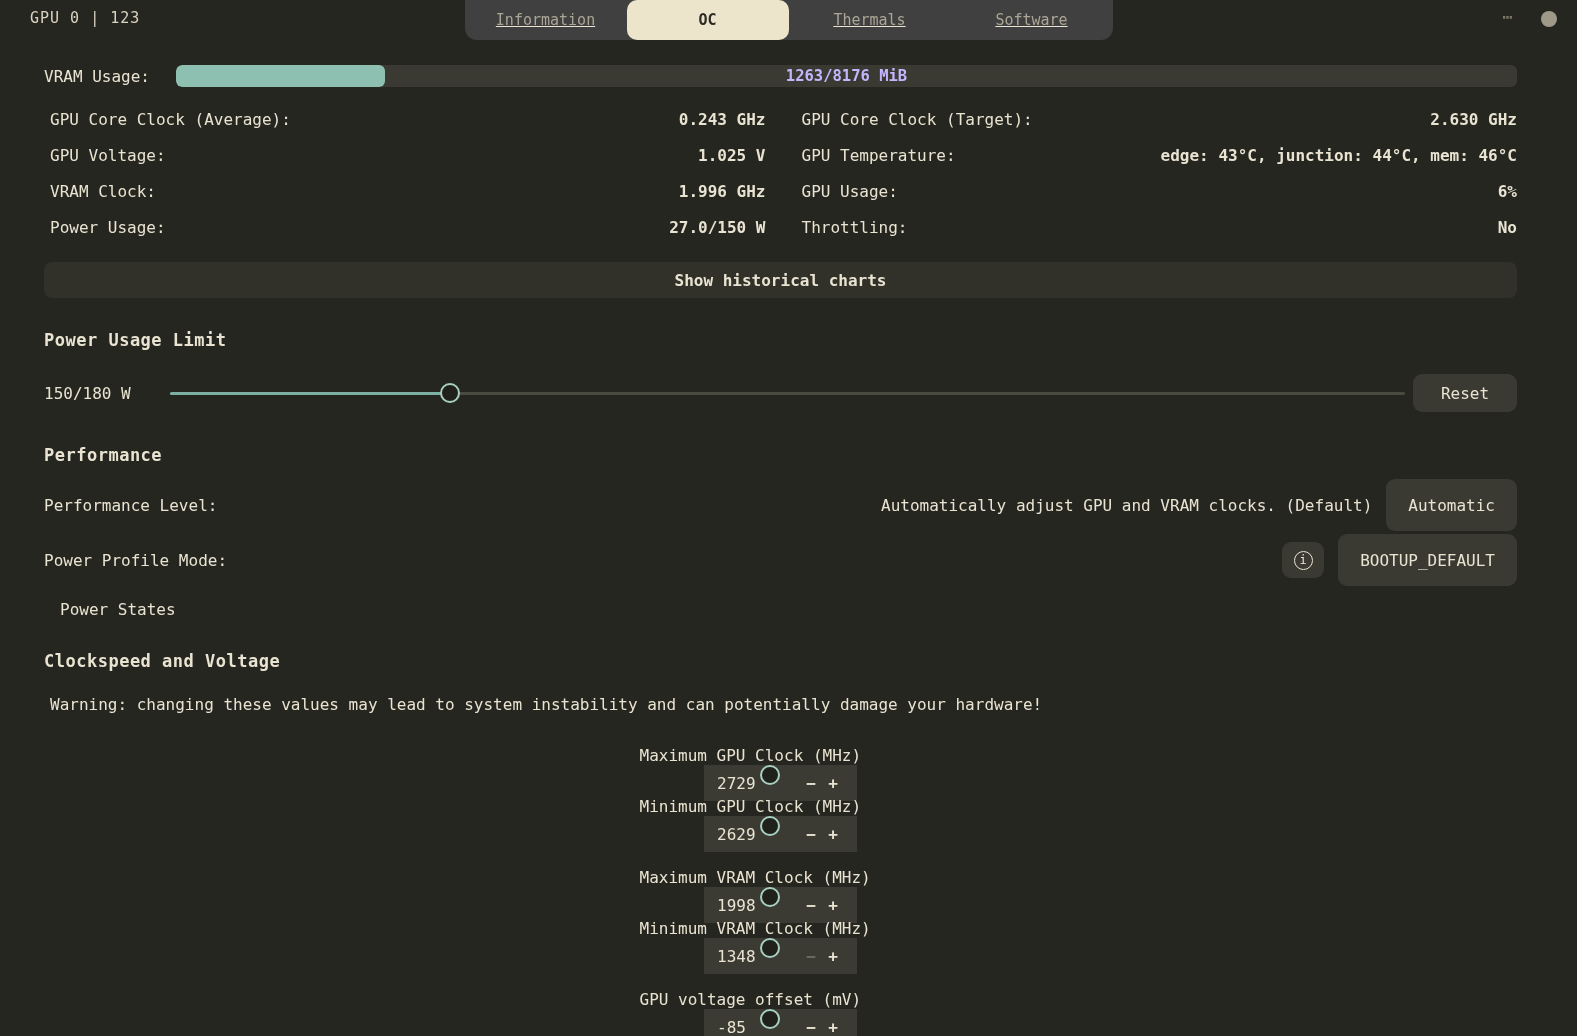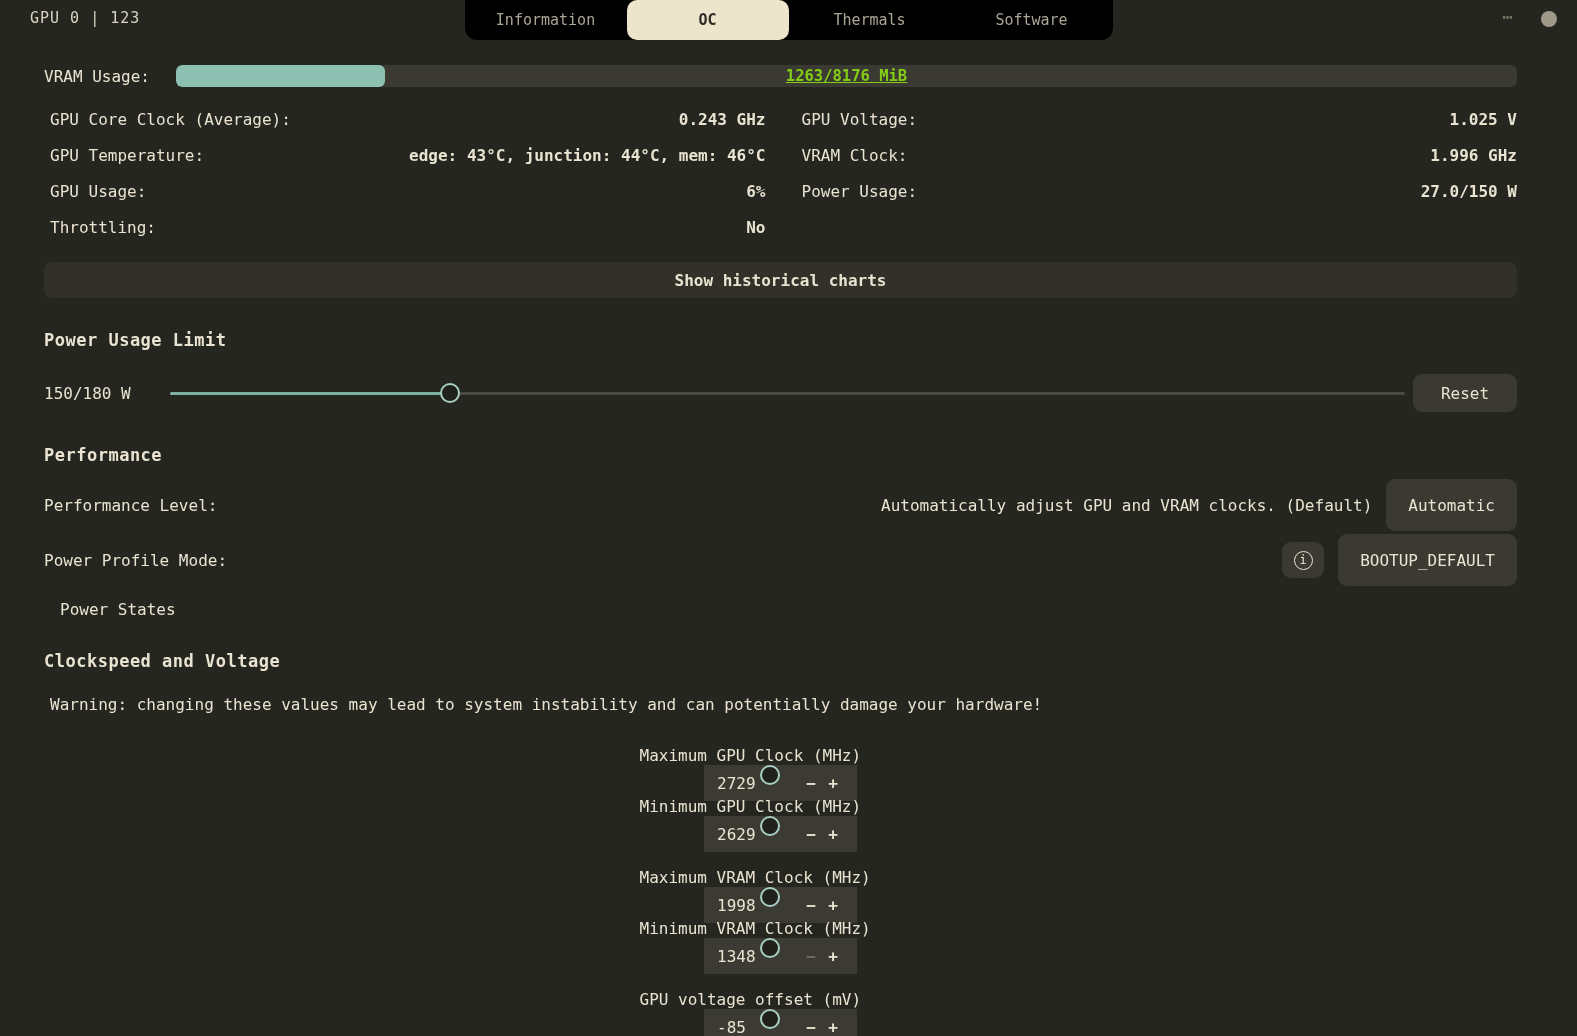--- a/index.html
+++ b/index.html
@@ -13,22 +13,23 @@
   .app { width: 1577px; height: 1036px; position: relative; overflow: hidden; }
 
   
   .header { height: 40px; position: relative; }
   .gpu-label {
     position: absolute; left: 30px; top: 9px;
     color: #d9d3c2; font-size: 15px; letter-spacing: 1px;
   }
   .tabstrip {
     position: absolute; left: 50%; top: 0; transform: translateX(-50%);
-    display: flex; background: #000000; border-radius: 0 0 12px 12px;
+    display: flex; background: #404040; border-radius: 0 0 12px 12px;
     height: 40px;
+    text-decoration: underline;
   }
   .tab {
     width: 162px; height: 40px; display: flex; align-items: center; justify-content: center;
     color: #aaa595; font-size: 15px; cursor: pointer; border-radius: 10px;
   }
   .tab.active { background: #ede5cb; color: #2b2b23; font-weight: bold; }
   .menu-dots {
     position: absolute; right: 62px; top: 6px; color: #7c776b; font-size: 18px; letter-spacing: 2px;
   }
   .win-circle {
@@ -42,21 +43,21 @@
   
   .vram-row { margin-top: 25px; display: flex; align-items: center; }
   .vram-label { width: 132px; flex: none; }
   .vram-bar {
     flex: 1; height: 22px; background: #3a3a32; border-radius: 6px;
     position: relative; overflow: hidden;
   }
   .bar-fill { height: 100%; background: #8ec0b2; border-radius: 6px; width: 0; }
   .vram-text {
     position: absolute; inset: 0; display: flex; align-items: center; justify-content: center;
-    font-weight: bold; color: #84cc16; font-size: 15.5px; text-decoration: underline;
+    font-weight: bold; color: #c4b5fd; font-size: 15.5px;
   }
 
   
   .stats { margin-top: 14px; display: grid; grid-template-columns: 1fr 1fr; column-gap: 30px; }
   .stat-cell { height: 36px; display: flex; align-items: center; justify-content: space-between; }
   .stat-cell .lab { padding-left: 6px; }
   .stat-cell .val { font-weight: bold; text-align: right; }
 
   
   .charts-btn {
@@ -157,20 +158,24 @@
         <div class="vram-text">1263/8176 MiB</div>
       </div>
     </div>
 
     <div class="stats">
       <div class="stat-cell">
         <span class="lab">GPU Core Clock (Average):</span>
         <span class="val">0.243 GHz</span>
       </div>
       <div class="stat-cell">
+        <span class="lab">GPU Core Clock (Target):</span>
+        <span class="val">2.630 GHz</span>
+      </div>
+      <div class="stat-cell">
         <span class="lab">GPU Voltage:</span>
         <span class="val">1.025 V</span>
       </div>
       <div class="stat-cell">
         <span class="lab">GPU Temperature:</span>
         <span class="val">edge: 43°C, junction: 44°C, mem: 46°C</span>
       </div>
       <div class="stat-cell">
         <span class="lab">VRAM Clock:</span>
         <span class="val">1.996 GHz</span>

